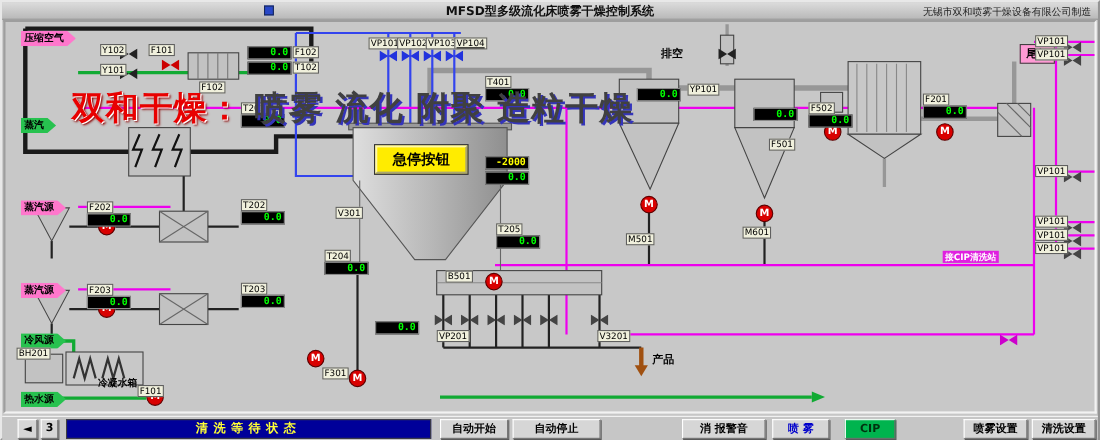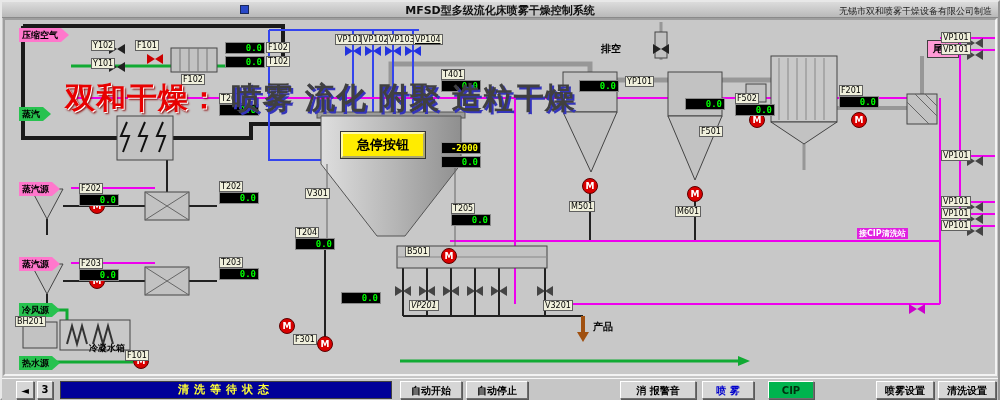--- a/index.html
+++ b/index.html
@@ -226,24 +226,24 @@
         <div class="tag" style="left: 382px; top: 14px;">VP103</div>
         <div class="tag" style="left: 408px; top: 14px; text-decoration: underline;">VP104</div>
         <div class="tag" style="left: 620px; top: 56px; text-align: right;">YP101</div>
         <div class="tag" style="left: 694px; top: 106px;">F501</div>
         <div class="tag" style="left: 936px; top: 12px;">VP101</div>
         <div class="tag" style="left: 936px; top: 24px;">VP101</div>
         <div class="tag" style="left: 936px; top: 130px;">VP101</div>
         <div class="tag" style="left: 936px; top: 176px;">VP101</div>
         <div class="tag" style="left: 936px; top: 188px;">VP101</div>
         <div class="tag" style="left: 936px; top: 200px;">VP101</div>
-        <div class="tag" style="left: 564px; top: 181px;">M501</div>
+        <div class="tag" style="left: 564px; top: 192px;">M501</div>
         <div class="tag" style="left: 670px; top: 186px;">M601</div>
         <div class="tag" style="left: 400px; top: 226px;">B501</div>
-        <div class="tag" style="left: 404px; top: 280px; font-style: italic;">VP201</div>
+        <div class="tag" style="left: 392px; top: 280px;">VP201</div>
         <div class="tag" style="left: 528px; top: 280px; margin-left: 10px;">V3201</div>
         <div class="tag" style="left: 300px; top: 168px;">V301</div>
         <div class="tag" style="left: 288px; top: 314px;">F301</div>
         <div class="tag" style="left: 10px; top: 296px;">BH201</div>
         <div class="tag" style="left: 120px; top: 330px;">F101</div>
         <div class="display tagright" style="left: 220px; top: 22px;">
           <span class="dval" style="color: rgb(0, 255, 0);">0.0</span>
           <span class="dtag">F102</span>
         </div>
         <div class="display tagright" style="left: 220px; top: 36px;">
@@ -407,21 +407,21 @@
       <span class="wm-brand">双和干燥：</span>
       <span class="wm-slogan">喷雾 流化 附聚 造粒干燥</span>
     </div>
   </div>
 
   <div id="bottombar">
     <button class="btn" style="left:14px;width:18px">◄</button>
     <div class="btn" style="left:35px;width:16px">3</div>
     <div id="status">清洗等待状态</div>
     <button class="btn" style="left:398px;width:62px">自动开始</button>
-    <button class="btn" style="left:464px;width:62px">自动停止</button>
+    <button class="btn" style="left:464px;width:80px">自动停止</button>
     <button class="btn" style="left:618px;width:76px">消 报警音</button>
     <button class="btn blue" style="left:700px;width:52px">喷 雾</button>
     <button class="btn greenbg" style="left:766px;width:46px">CIP</button>
     <button class="btn" style="left:874px;width:58px">喷雾设置</button>
     <button class="btn" style="left:936px;width:58px">清洗设置</button>
   </div>
 
 </div>
 
 </body></html>

